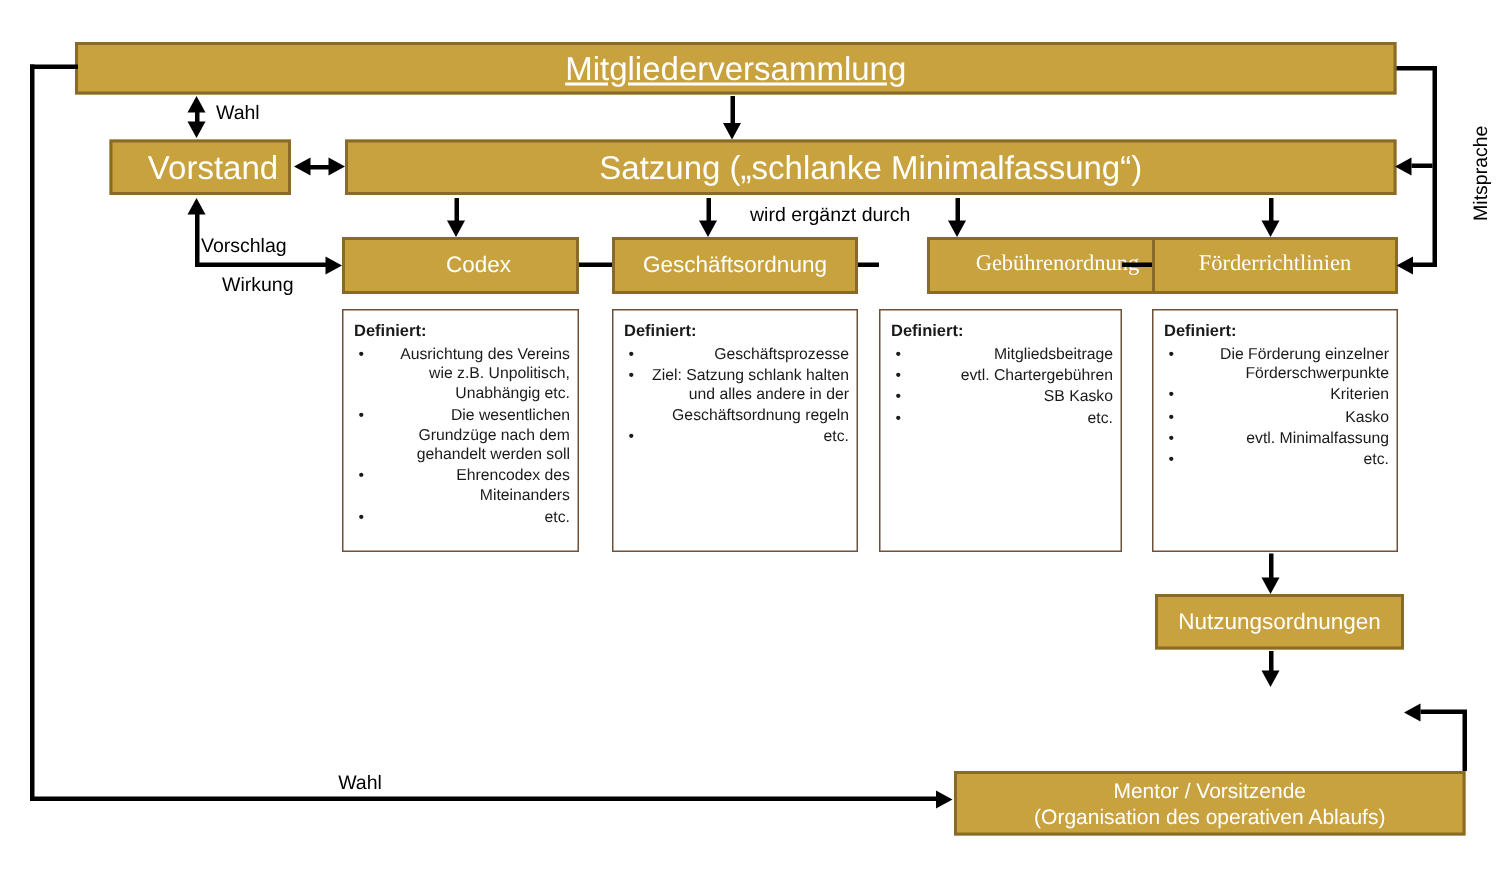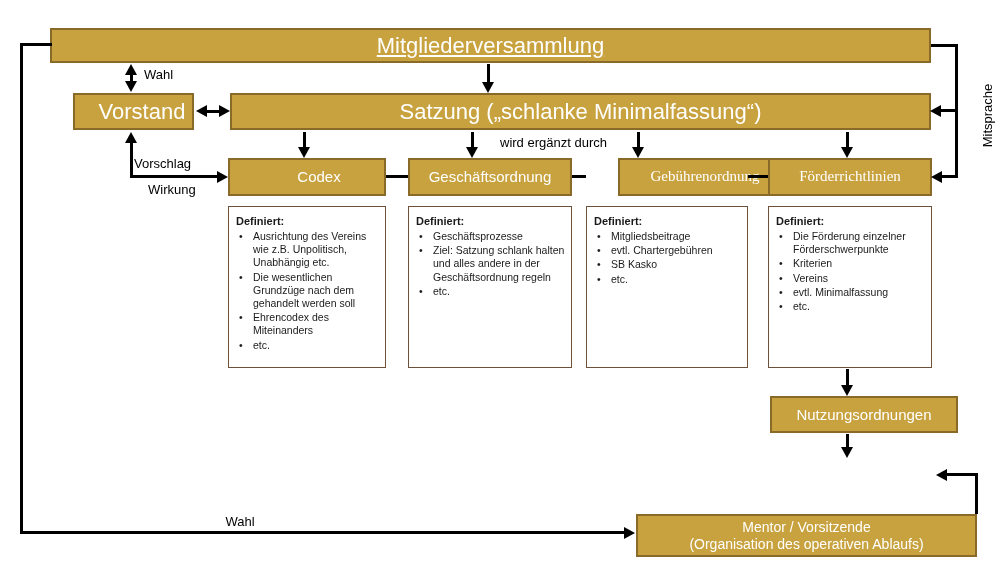--- a/index.html
+++ b/index.html
@@ -13,21 +13,21 @@
     color:#ffffff;display:flex;flex-direction:column;
     align-items:center;justify-content:center;text-align:center;
     line-height:1.15;
   }
   .def-box{
     position:absolute;box-sizing:border-box;background:#ffffff;
     border:1px solid #6E5138;color:#1a1a1a;
     padding:8px 5px 0 7px;font-size:10.5px;line-height:1.26;
   }
   .def-h{font-weight:bold;font-size:11px;margin:0 0 1px 0;}
-  .def-box ul{list-style:none;margin:1px 0 0 0;padding:0;}
+  .def-box ul{list-style:none;margin:1px 0 0 0;padding:0;text-align:right;}
   .def-box li{position:relative;padding-left:17px;margin:0 0 1px 0;}
   .def-box li::before{content:"\2022";position:absolute;left:3px;top:0;}
   .hline,.vline{position:absolute;background:#000000;}
   .arr{position:absolute;width:0;height:0;}
   .arr.down {border-left:6px solid transparent;border-right:6px solid transparent;border-top:11px solid #000;}
   .arr.up   {border-left:6px solid transparent;border-right:6px solid transparent;border-bottom:11px solid #000;}
   .arr.left {border-top:6px solid transparent;border-bottom:6px solid transparent;border-right:11px solid #000;}
   .arr.right{border-top:6px solid transparent;border-bottom:6px solid transparent;border-left:11px solid #000;}
   .lbl{position:absolute;font-size:13px;color:#000000;white-space:nowrap;}
   .lbl.rot{transform:rotate(-90deg);transform-origin:center;text-align:center;}
@@ -87,27 +87,27 @@
       <li>evtl. Chartergebühren</li>
       <li>SB Kasko</li>
       <li>etc.</li>
     </ul>
   </div>
   <div class="def-box" style="left:768px;top:206px;width:164px;height:162px;">
     <p class="def-h">Definiert:</p>
     <ul>
       <li>Die Förderung einzelner Förderschwerpunkte</li>
       <li>Kriterien</li>
-      <li>Vereins</li>
+      <li>Kasko</li>
       <li>evtl. Minimalfassung</li>
       <li>etc.</li>
     </ul>
   </div>
 
-  <div class="gold-box f15" style="left:770px;top:396px;width:188px;height:37px;align-items:center;">
+  <div class="gold-box f15" style="left:770px;top:396px;width:166px;height:37px;align-items:center;">
     <span>Nutzungsordnungen</span>
   </div>
   <div class="gold-box f14" style="left:636px;top:514px;width:341px;height:43px;">
     <span>Mentor / Vorsitzende</span>
     <span>(Organisation des operativen Ablaufs)</span>
   </div>
 
   <div class="hline" style="left:20px;top:43px;width:32px;height:3px;"></div>
   <div class="vline" style="left:20px;top:43px;width:3px;height:491px;"></div>
   <div class="hline" style="left:20px;top:531px;width:605px;height:3px;"></div>

